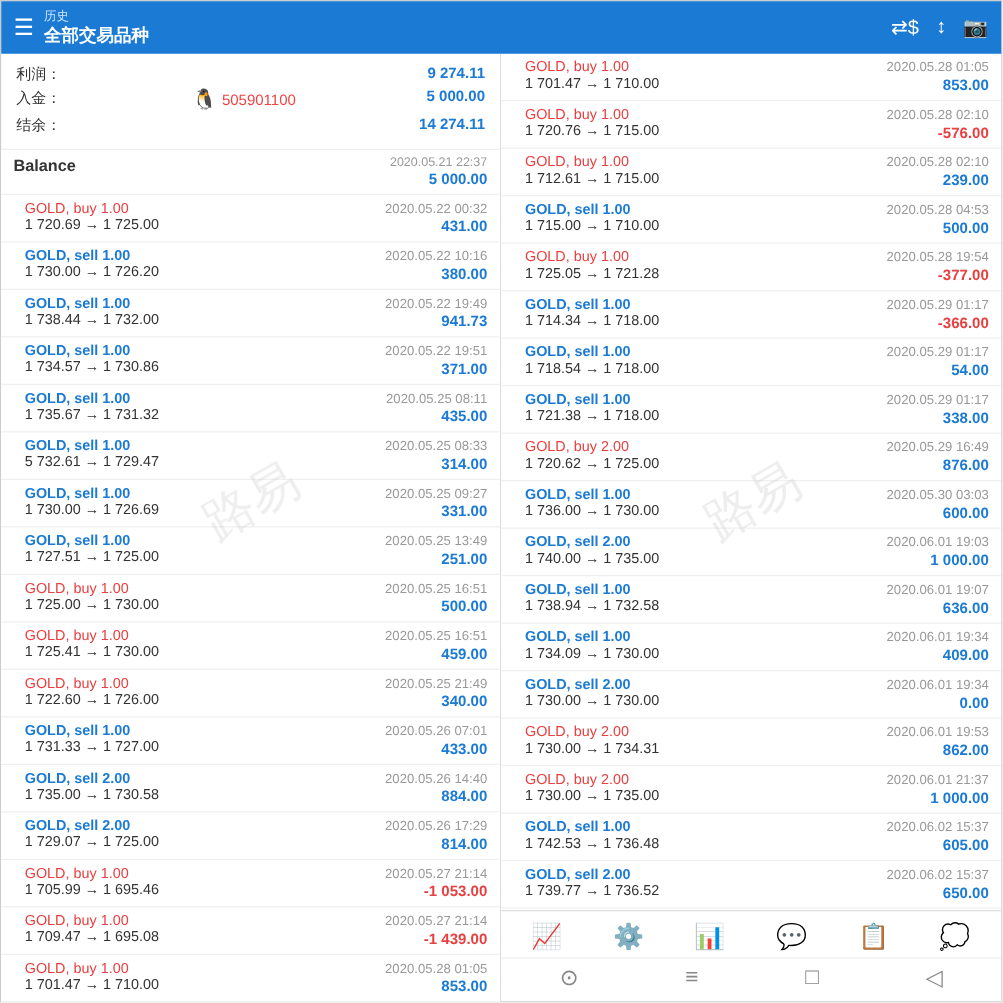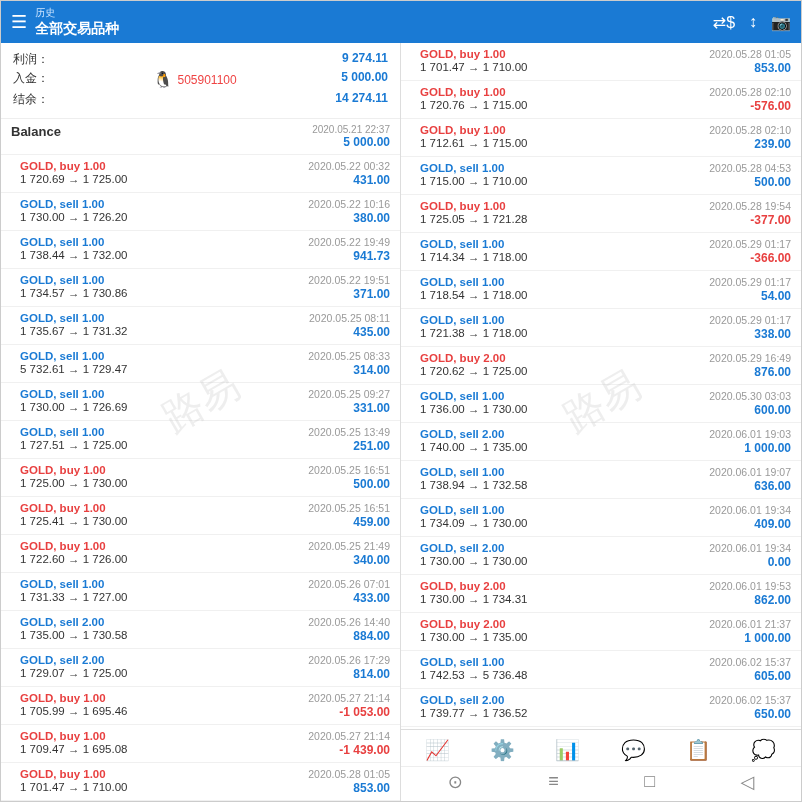--- a/index.html
+++ b/index.html
@@ -102,21 +102,21 @@
       display: flex;
       flex-direction: column;
     }
     .trade-item-header {
       display: flex;
       justify-content: space-between;
       font-size: 11.5px;
     }
     .trade-type-buy {
       color: #e84040;
-      font-weight: bold;
+      font-weight: normal;
       text-align: center;
     }
     .trade-type-sell {
       color: #1a7ad4;
       font-weight: bold;
     }
     .trade-date {
       color: #999;
       font-size: 10.5px;
     }
@@ -764,21 +764,21 @@
     </div>
             <div class="trade-item">
       <div class="trade-row">
         <div class="left-indicator sell-indicator"></div>
         <div style="flex:1;">
           <div class="trade-item-header">
             <span class="trade-type-sell">GOLD, sell 1.00</span>
             <span class="trade-date">2020.06.02 15:37</span>
           </div>
           <div class="trade-prices">
-            <span class="trade-price-range">1 742.53 → 5 736.48</span>
+            <span class="trade-price-range">1 742.53 → 1 736.48</span>
             <span class="trade-profit-positive">605.00</span>
           </div>
         </div>
       </div>
     </div>
             <div class="trade-item">
       <div class="trade-row">
         <div class="left-indicator sell-indicator"></div>
         <div style="flex:1;">
           <div class="trade-item-header">

